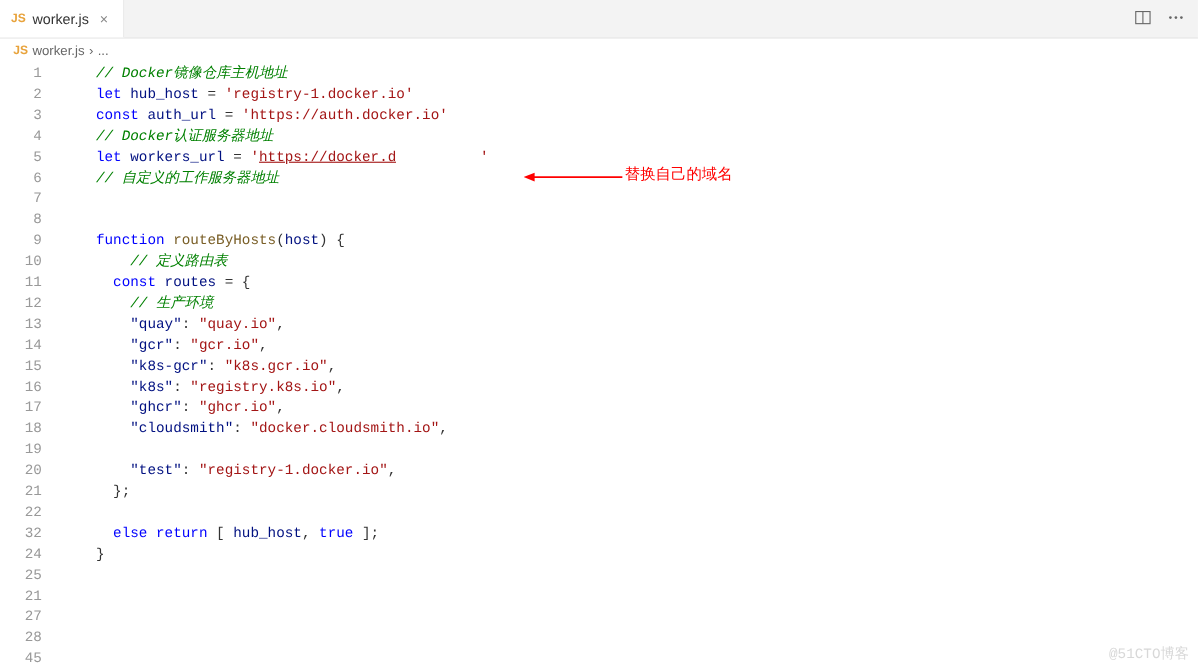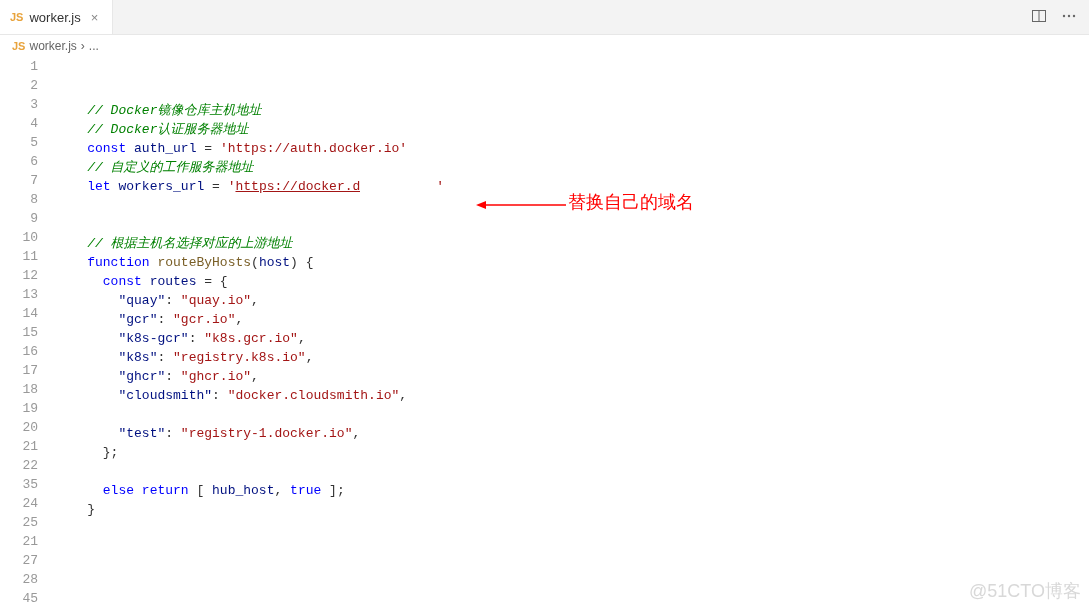--- a/index.html
+++ b/index.html
@@ -59,21 +59,20 @@
       width: 56px;
       text-align: right;
       color: #999;
       padding-right: 18px;
       user-select: none;
     }
     .gutter .ln { height: 19px; }
     .code {
       flex: 1;
       position: relative;
-      margin-top: 44px;
     }
     .line { height: 19px; white-space: pre; }
     .c-comment { color: #008000; font-style: italic; }
     .c-keyword { color: #0000ff; }
     .c-string { color: #a31515; }
     .c-func { color: #795e26; font-family: Liberation Mono, monospace; }
     .c-prop { color: #001080; }
     .c-ident { color: #001080; }
     .underline { text-decoration: underline; text-decoration-color: #a31515; }
     .annotation-arrow {
@@ -82,29 +81,29 @@
       left: 420px;
       width: 90px;
       height: 12px;
     }
     .annotation-text {
       position: absolute;
       top: 92px;
       left: 512px;
       color: #ff0000;
       font-family: "Microsoft YaHei", sans-serif;
-      font-size: 18px;
+      font-size: 14px;
     }
     .watermark {
       position: absolute;
       right: 8px;
       bottom: 6px;
       color: #d8d8d8;
-      font-size: 18px;
-      font-family: Liberation Sans, sans-serif;
+      font-size: 13px;
+      font-family: Liberation Mono, monospace;
     }
     .redact {
       display: inline-block;
       width: 76px;
       height: 13px;
       background: #fff;
       vertical-align: middle;
       border: none;
     }
   </style>
@@ -158,39 +157,41 @@
       <div class="ln">13</div>
       <div class="ln">14</div>
       <div class="ln">15</div>
     <div class="ln">16</div>
       <div class="ln">17</div>
       <div class="ln">18</div>
       <div class="ln">19</div>
       <div class="ln">20</div>
     <div class="ln">21</div>
       <div class="ln">22</div>
-      <div class="ln">35</div>
+      <div class="ln">32</div>
       <div class="ln">24</div>
       <div class="ln">25</div>
     <div class="ln">21</div>
       <div class="ln">27</div>
       <div class="ln">28</div>
       <div class="ln">45</div>
   </div>
   <div class="code">
     <div class="line">    <span class="c-comment">// Docker镜像仓库主机地址</span></div>
+    <div class="line">    <span class="c-keyword">let</span> <span class="c-ident">hub_host</span><span> = </span><span class="c-string">'registry-1.docker.io'</span></div>
+    <div class="line">    <span class="c-keyword">const</span> <span class="c-ident">auth_url</span><span> = </span><span class="c-string">'https://auth.docker.io'</span></div>
     <div class="line">    <span class="c-comment">// Docker认证服务器地址</span></div>
-    <div class="line">    <span class="c-keyword">const</span> <span class="c-ident">auth_url</span><span> = </span><span class="c-string">'https://auth.docker.io'</span></div>
+    <div class="line">    <span class="c-keyword">let</span> <span class="c-ident">workers_url</span><span> = </span><span class="c-string">'</span><span class="c-string underline">https://docker.d</span><span class="redact"></span><span class="c-string">'</span></div>
     <div class="line">    <span class="c-comment">// 自定义的工作服务器地址</span></div>
-    <div class="line">    <span class="c-keyword">let</span> <span class="c-ident">workers_url</span><span> = </span><span class="c-string">'</span><span class="c-string underline">https://docker.d</span><span class="redact"></span><span class="c-string">'</span></div>
-    <div class="line"></div>
-    <div class="line"></div>
-    <div class="line">    <span class="c-comment">// 根据主机名选择对应的上游地址</span></div>
+    <div class="line"></div>
+    <div class="line"></div>
     <div class="line">    <span class="c-keyword">function</span> <span class="c-func">routeByHosts</span>(<span class="c-ident">host</span>) {</div>
+    <div class="line">        <span class="c-comment">// 定义路由表</span></div>
     <div class="line">      <span class="c-keyword">const</span> <span class="c-ident">routes</span><span> = {</span></div>
+    <div class="line">        <span class="c-comment">// 生产环境</span></div>
     <div class="line">        <span class="c-prop">"quay"</span>: <span class="c-string">"quay.io"</span>,</div>
     <div class="line">        <span class="c-prop">"gcr"</span>: <span class="c-string">"gcr.io"</span>,</div>
     <div class="line">        <span class="c-prop">"k8s-gcr"</span>: <span class="c-string">"k8s.gcr.io"</span>,</div>
     <div class="line">        <span class="c-prop">"k8s"</span>: <span class="c-string">"registry.k8s.io"</span>,</div>
     <div class="line">        <span class="c-prop">"ghcr"</span>: <span class="c-string">"ghcr.io"</span>,</div>
     <div class="line">        <span class="c-prop">"cloudsmith"</span>: <span class="c-string">"docker.cloudsmith.io"</span>,</div>
     <div class="line"></div>
     <div class="line">        <span class="c-prop">"test"</span>: <span class="c-string">"registry-1.docker.io"</span>,</div>
     <div class="line">      <span>};</span></div>
     <div class="line"></div>

